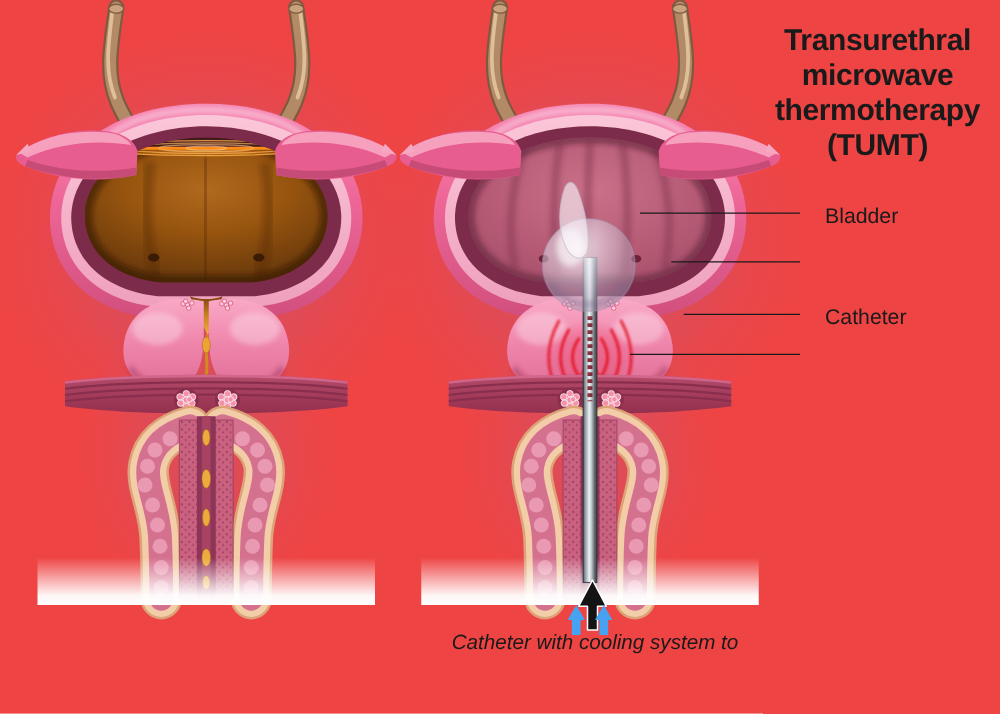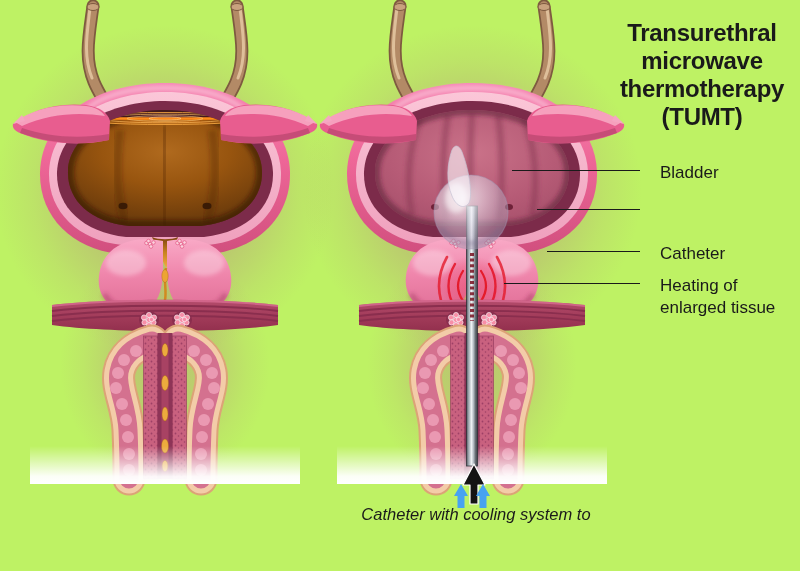--- a/index.html
+++ b/index.html
@@ -1,16 +1,16 @@
 <!DOCTYPE html>
 <html><head>
 <meta charset="utf-8">
 <style>
   html,body{margin:0;padding:0;background:#ffffff;}
-  .frame{position:relative;width:800px;height:571px;background:#bef264;overflow:hidden;
+  .frame{position:relative;width:800px;height:571px;background:#ef4444;overflow:hidden;
          font-family:"Liberation Sans",sans-serif;color:#1a1a1a;}
   .art{position:absolute;left:0;top:0;}
   .title{position:absolute;left:602px;top:19px;width:200px;text-align:center;
          font-size:24px;font-weight:bold;line-height:28px;letter-spacing:-0.3px;}
   .title span{display:block;}
   .callout-line{position:absolute;height:0;border-top:1.6px solid #1a1a1a;}
   .callout-label{position:absolute;left:660px;width:150px;font-size:17px;line-height:22px;}
   .callout-label.wrap{width:125px;}
   .caption{position:absolute;text-align:center;font-size:16.5px;line-height:21px;}
   .caption span{display:block;}
@@ -334,19 +334,18 @@
   <span>(TUMT)</span>
 </div>
 
 <div class="callout-line" style="left:512px;top:170px;width:128px;"></div>
 <div class="callout-line" style="left:537px;top:209px;width:103px;"></div>
 <div class="callout-line" style="left:547px;top:251px;width:93px;"></div>
 <div class="callout-line" style="left:504px;top:283px;width:136px;"></div>
 
 <div class="callout-label" style="top:162px;">Bladder</div>
 <div class="callout-label" style="top:243px;">Catheter</div>
-<div class="callout-label wrap" style="top:275px;">Heating of enlarged tissue</div>
 
 <div class="caption cap-right">
   <span>Catheter with cooling system to</span>
 </div>
 
 </div>
 
 </body></html>

